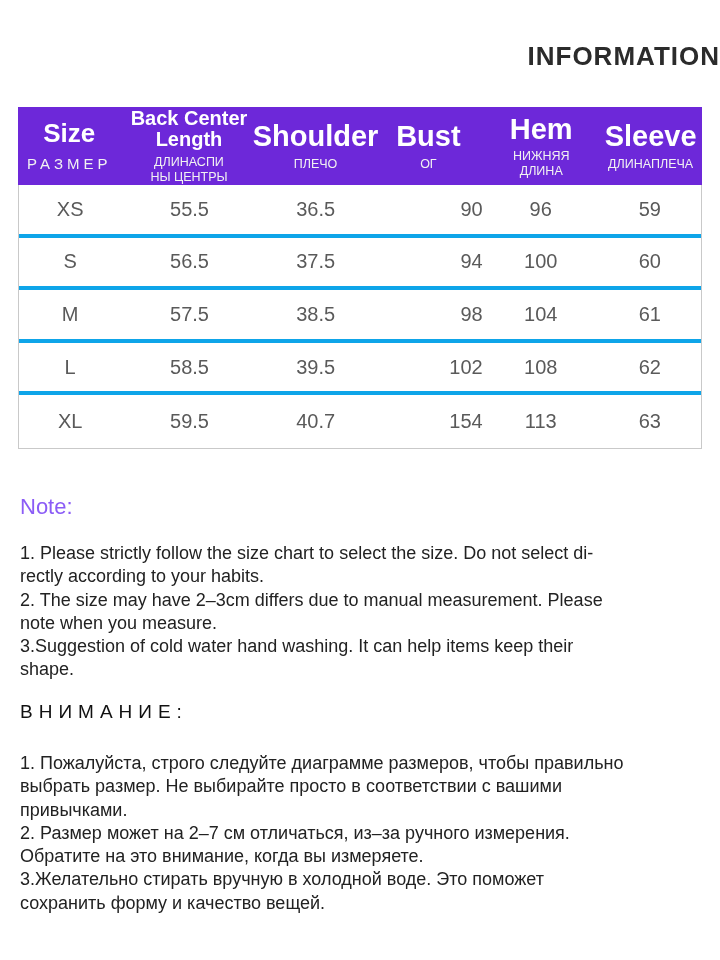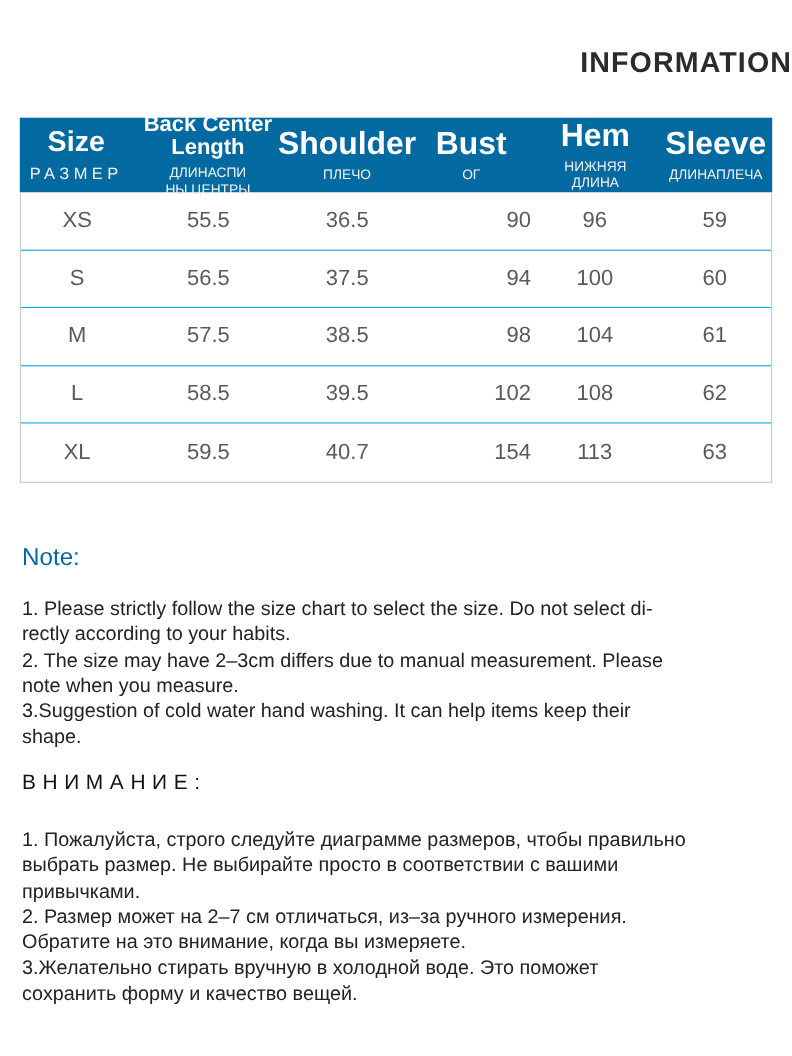--- a/index.html
+++ b/index.html
@@ -22,22 +22,22 @@
     color: #2b2b2b;
   }
   
   .size-table {
     position: absolute;
     top: 107px; left: 18px;
     width: 684px;
   }
   .thead {
     display: flex;
-    background: #0369a1;
-    height: 68px;
+    background: #6d28d9;
+    height: 78px;
   }
   .th {
     display: flex;
     flex-direction: column;
     align-items: center;
     justify-content: center;
     color: #ffffff;
     text-align: center;
   }
   .th-en {
@@ -59,21 +59,21 @@
   .col-1 .th-en { font-size: 20px; }
   .tbody {
     border: 1px solid #c9c9c9;
     border-top: none;
     background: #ffffff;
   }
   .tr {
     display: flex;
     height: 52.6px;
     align-items: center;
-    border-bottom: 1px solid #0ea5e9;
+    border-bottom: 4px solid #0ea5e9;
   }
   .tr:last-child { border-bottom: none; }
   .td {
     text-align: center;
     font-size: 20px;
     color: #5a5a5a;
   }
   .col-0 { width: 15%; }
   .col-1 { width: 20%; }
   .col-2 { width: 17%; }
@@ -82,21 +82,21 @@
   .col-5 { width: 15%; }
   
   .note-en {
     position: absolute;
     top: 494px; left: 20px; width: 682px;
     color: #1f1f1f;
   }
   .note-en h2 {
     font-size: 22px;
     font-weight: 400;
-    color: #0369a1;
+    color: #8b5cf6;
     margin-bottom: 22px;
   }
   .note-item {
     font-size: 18px;
     line-height: 23.3px;
     white-space: pre-line;
     color: #222222;
   }
   .note-ru {
     position: absolute;

